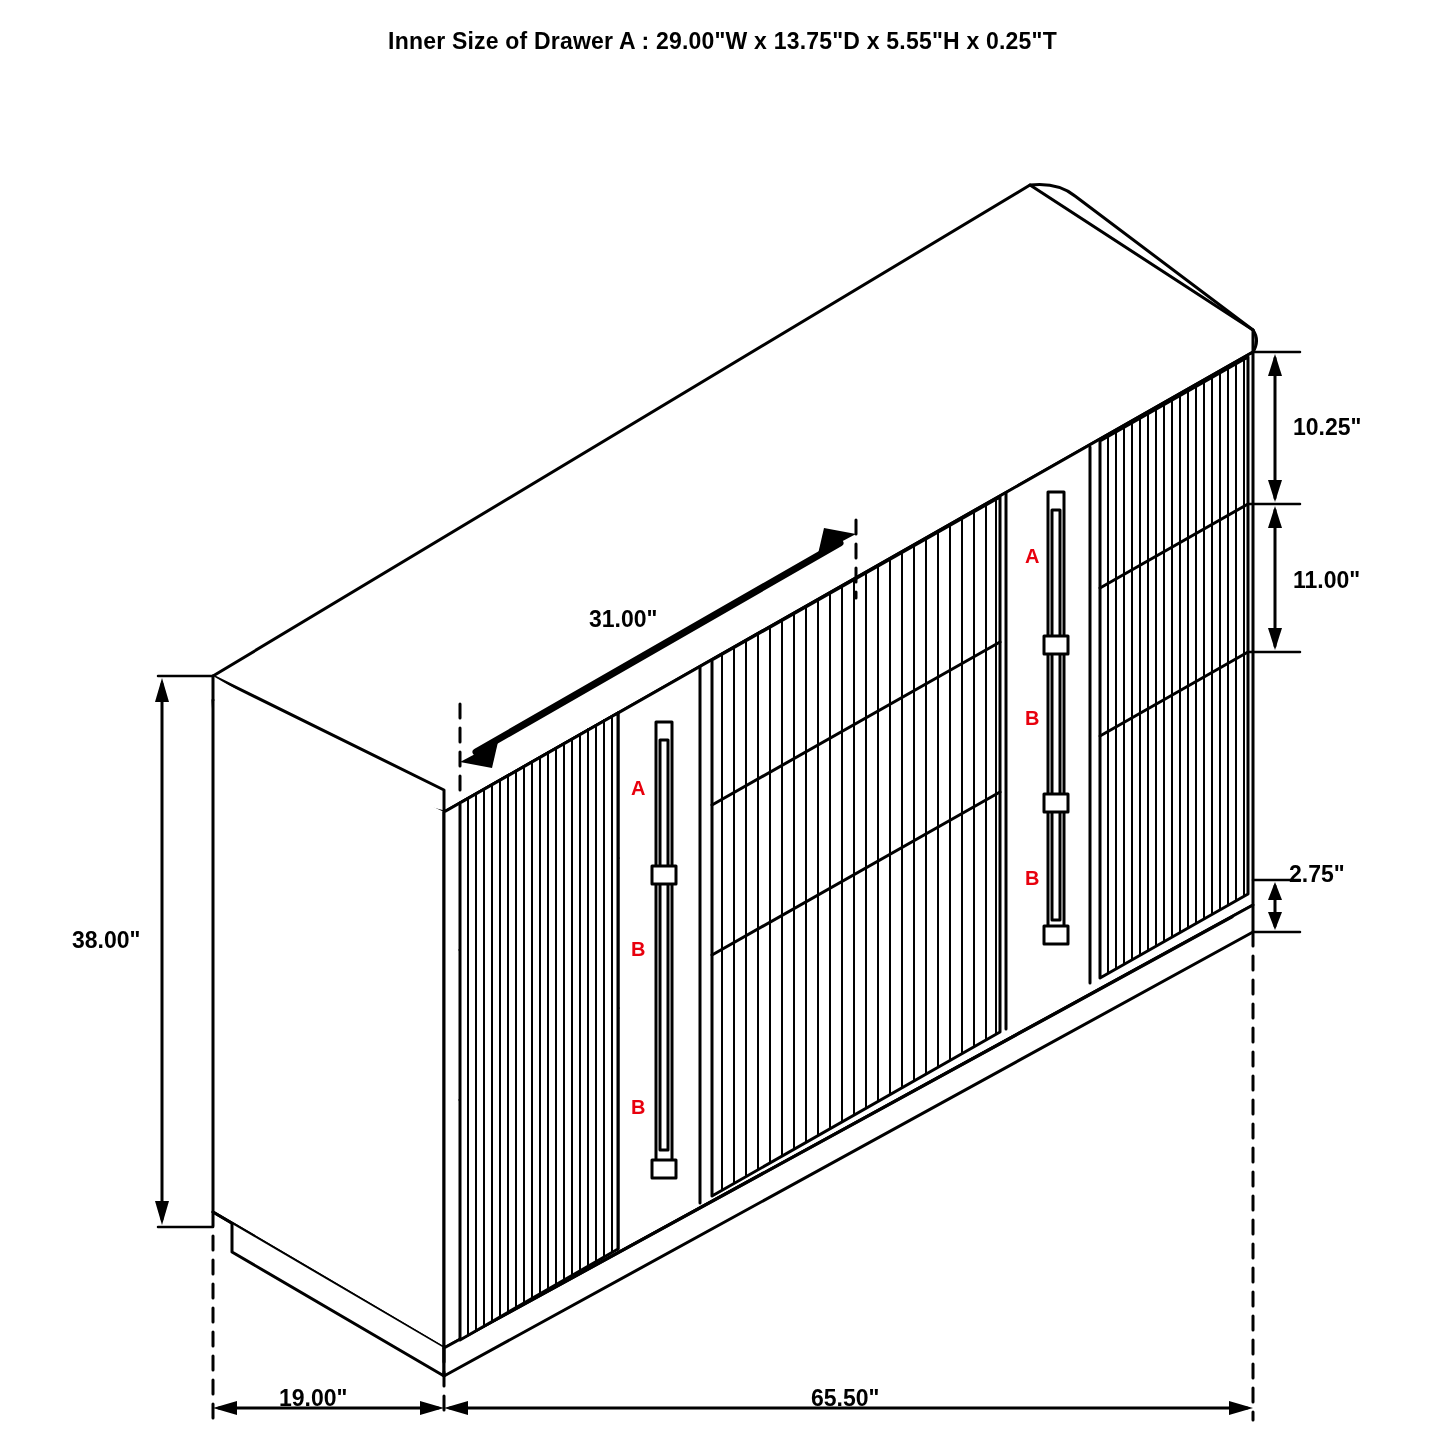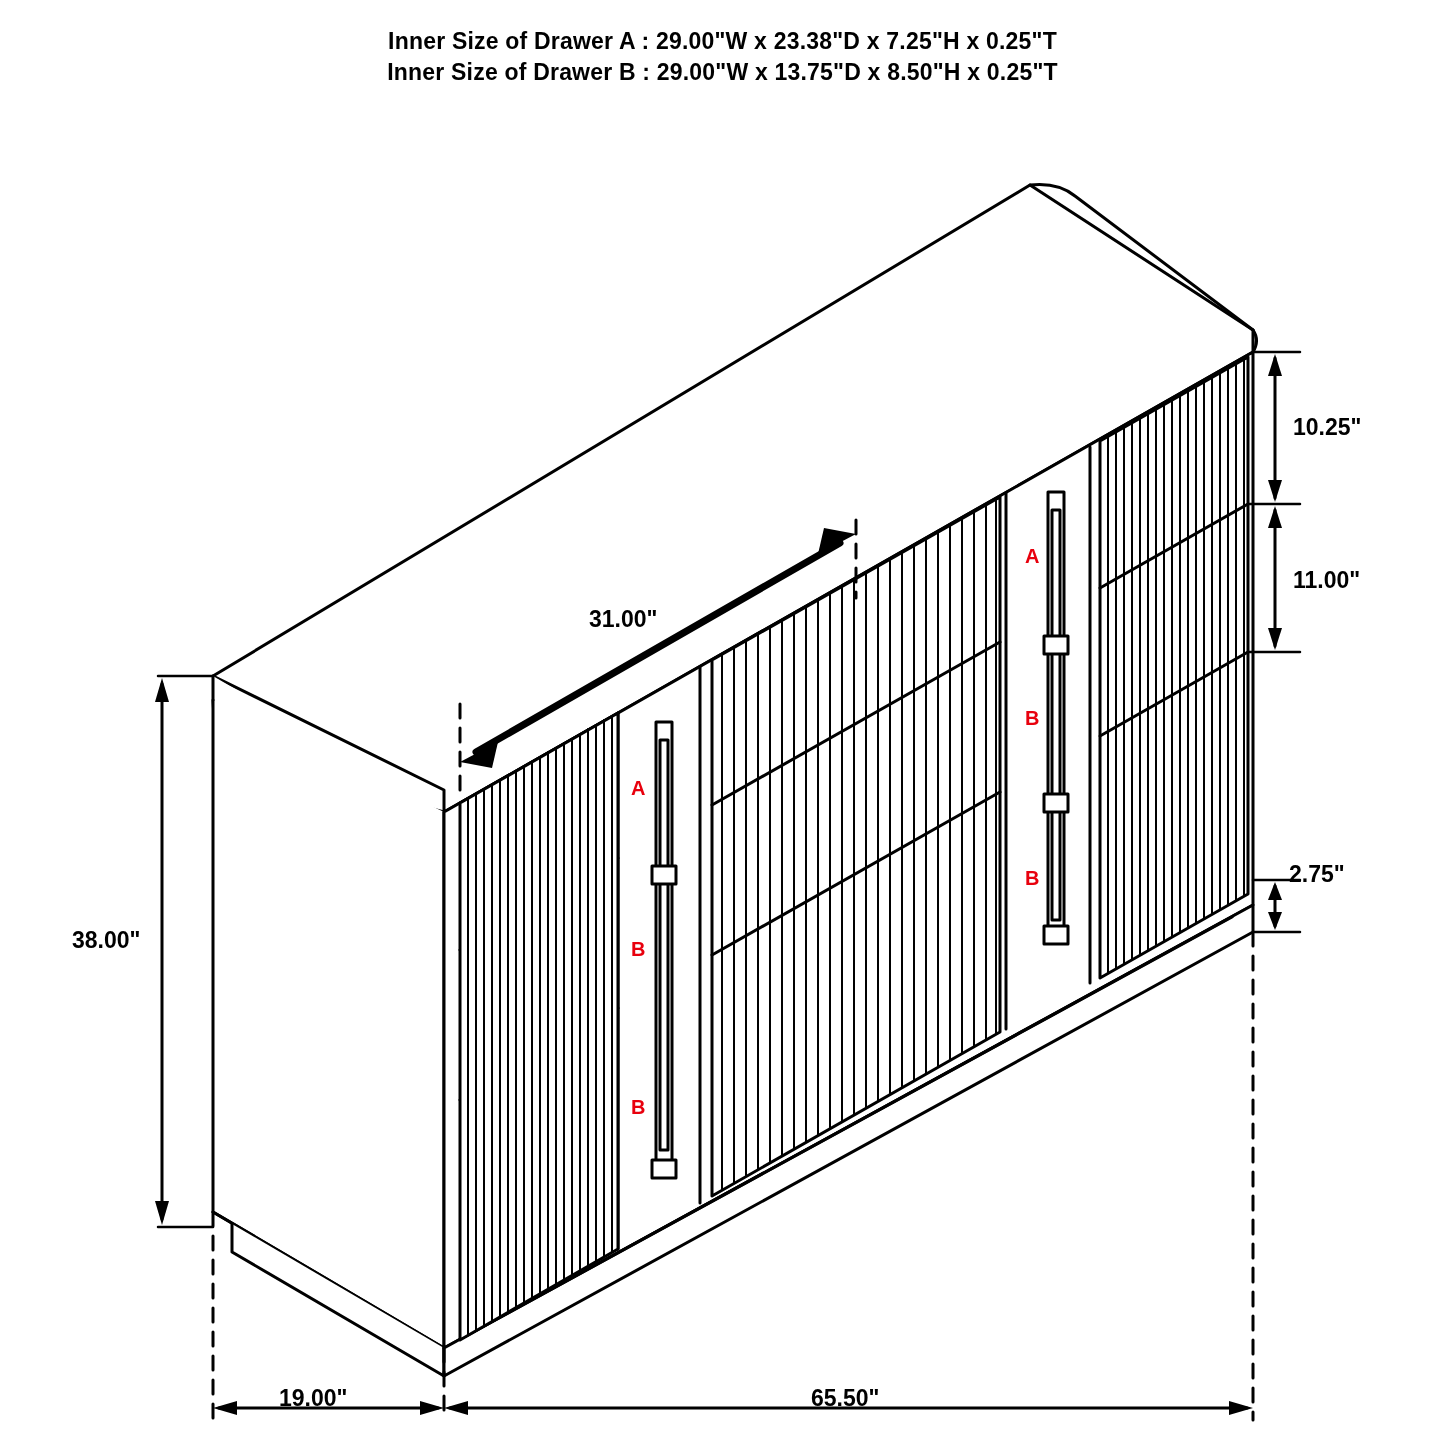--- a/index.html
+++ b/index.html
@@ -51,22 +51,21 @@
     color: #e8000d;
     white-space: nowrap;
   }
 </style>
 </head>
 <body>
 
 <div id="stage">
 
   <div class="notes">
-    <div>Inner Size of Drawer A : 29.00"W x 23.38"D x 7.25"H x 0.25"T</div>
-    <div>Inner Size of Drawer B : 29.00"W x 13.75"D x 8.50"H x 0.25"T</div>
+    <div>Inner Size of Drawer A : 29.00"W x 13.75"D x 5.55"H x 0.25"T</div>
   </div>
 
   <svg id="drawing" width="1445" height="1445" viewBox="0 0 1445 1445">
     <g fill="none" stroke="#000" stroke-width="3" stroke-linejoin="round" stroke-linecap="round">
 
       <g>
         <path d="M 213,676 L 1030,185 L 1253,330 L 1253,352 L 444,812 L 444,790 Z" fill="#fff"></path>
 
         <path d="M 213,676 L 213,700 Q 213,740 248,760 L 444,812" fill="#fff"></path>
         <path d="M 1030,185 Q 1058,182 1075,196 L 1253,330" fill="none"></path>

